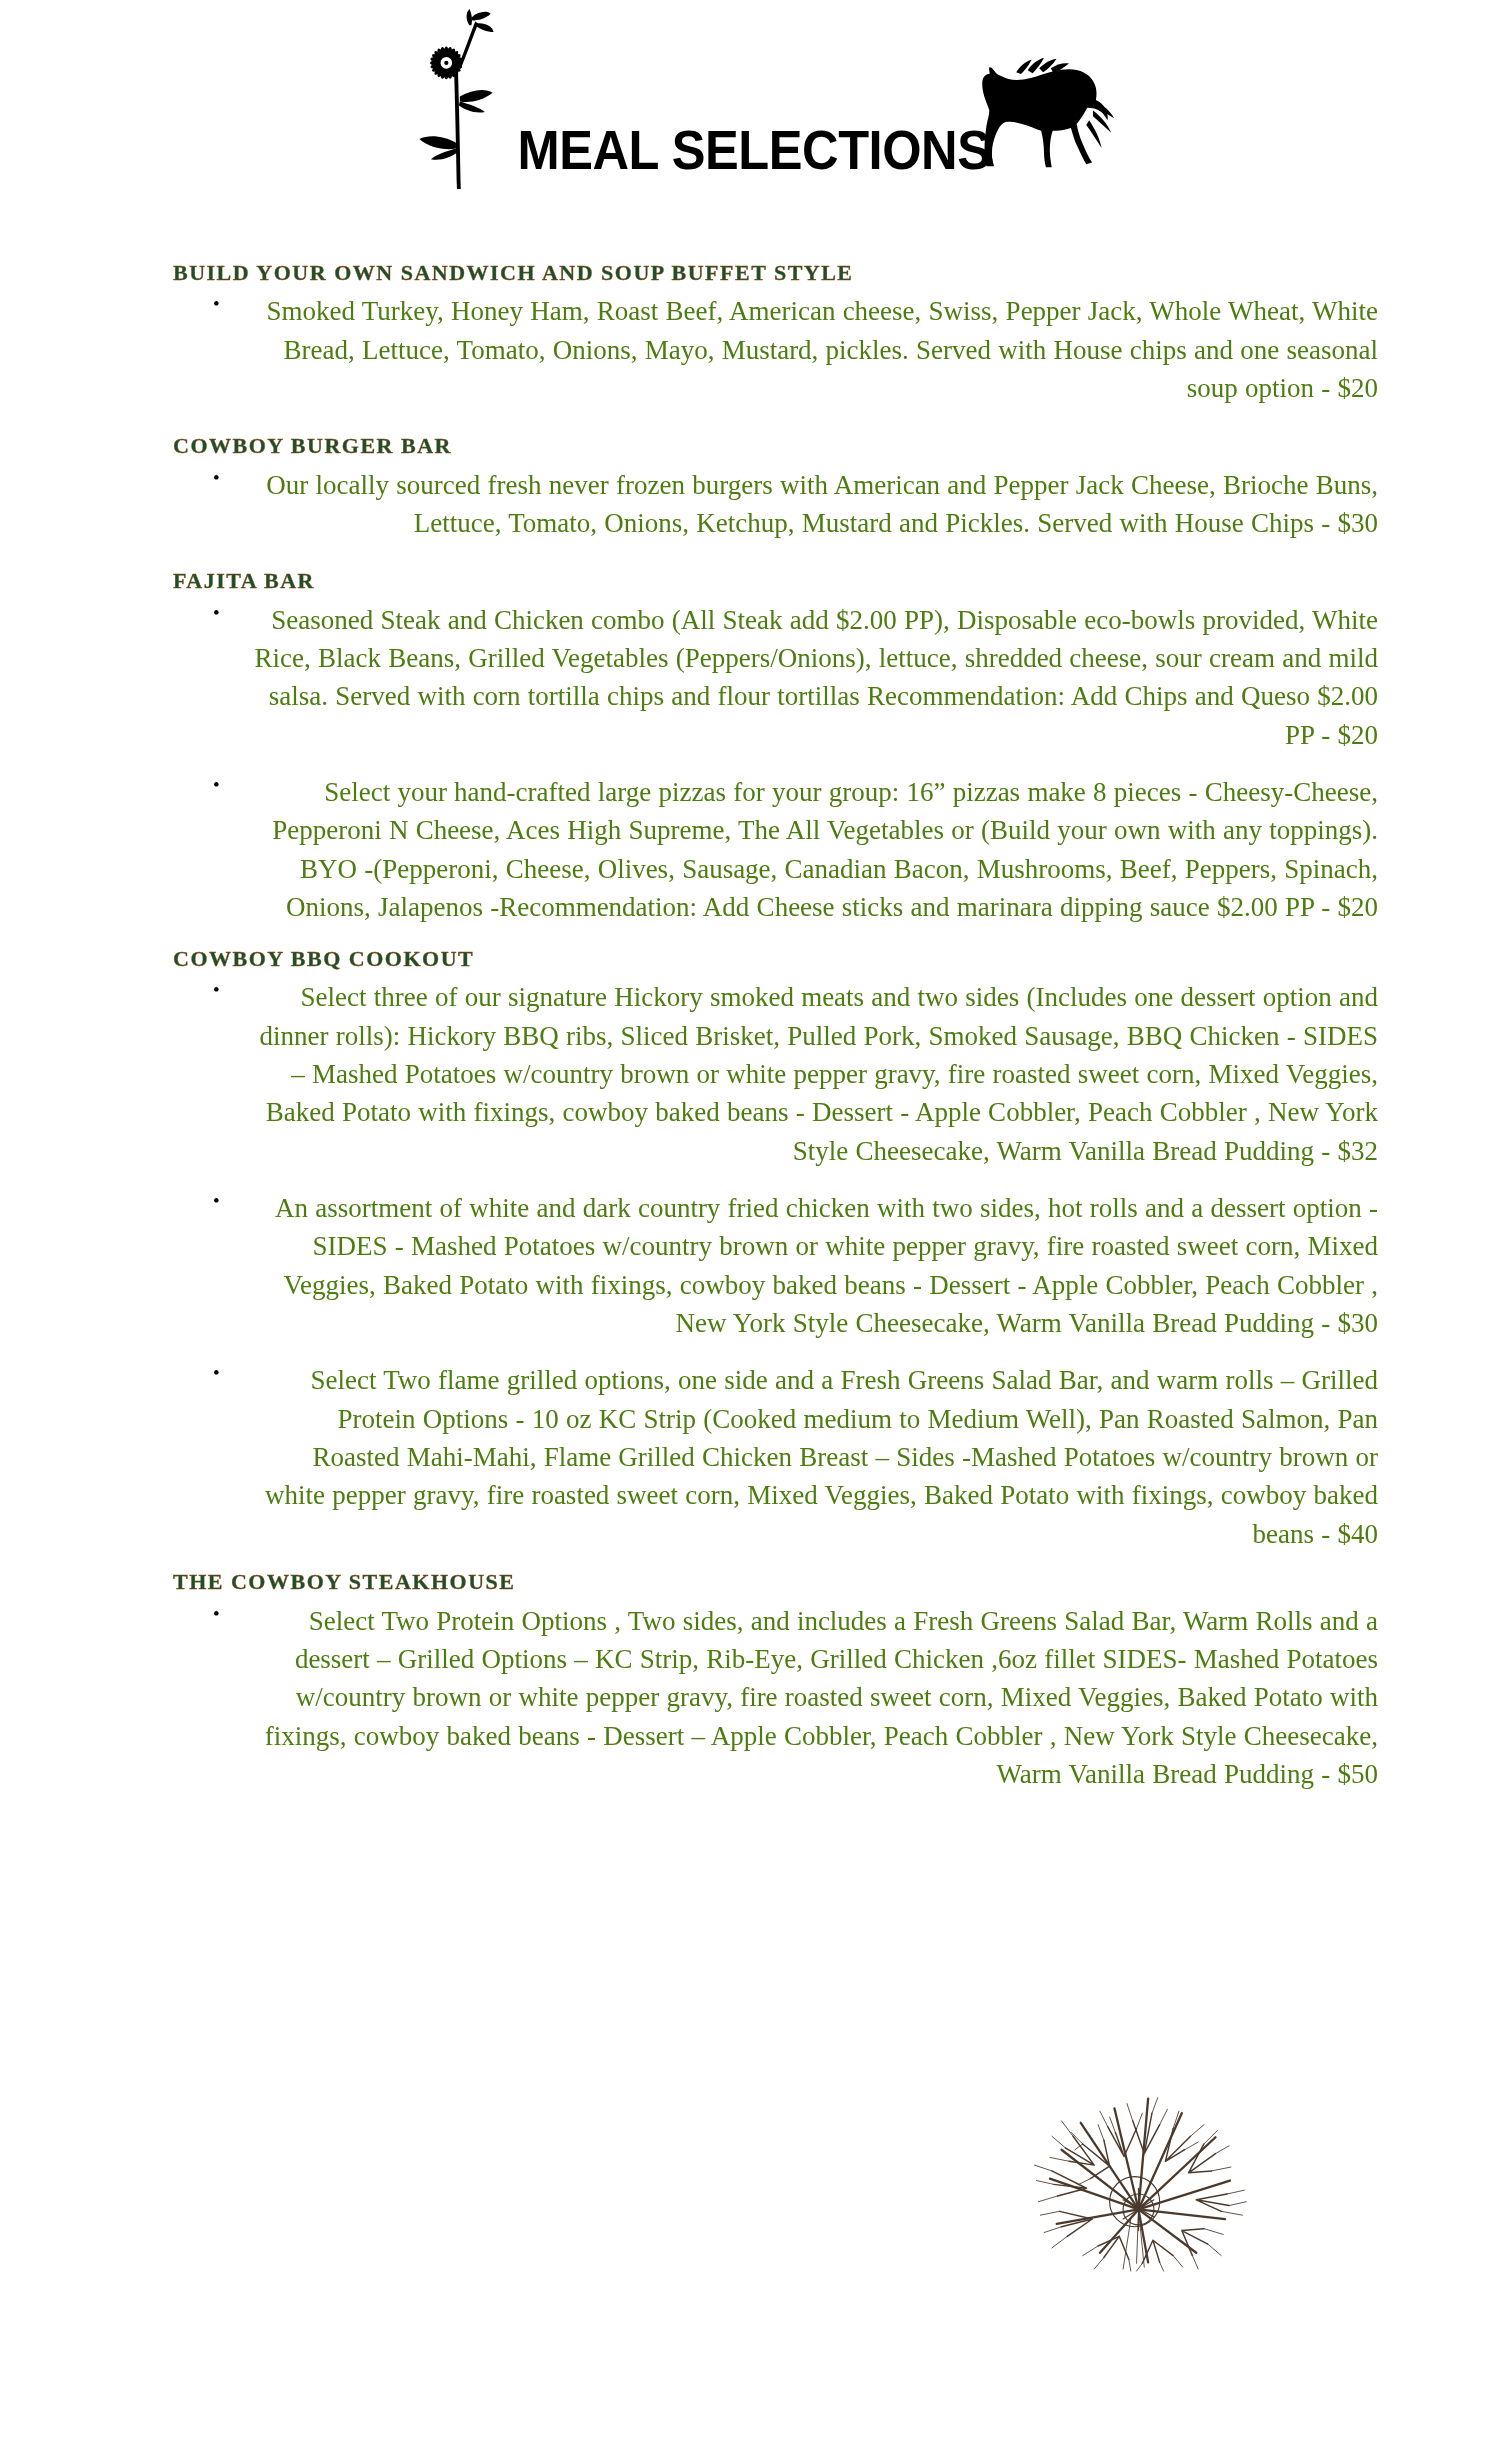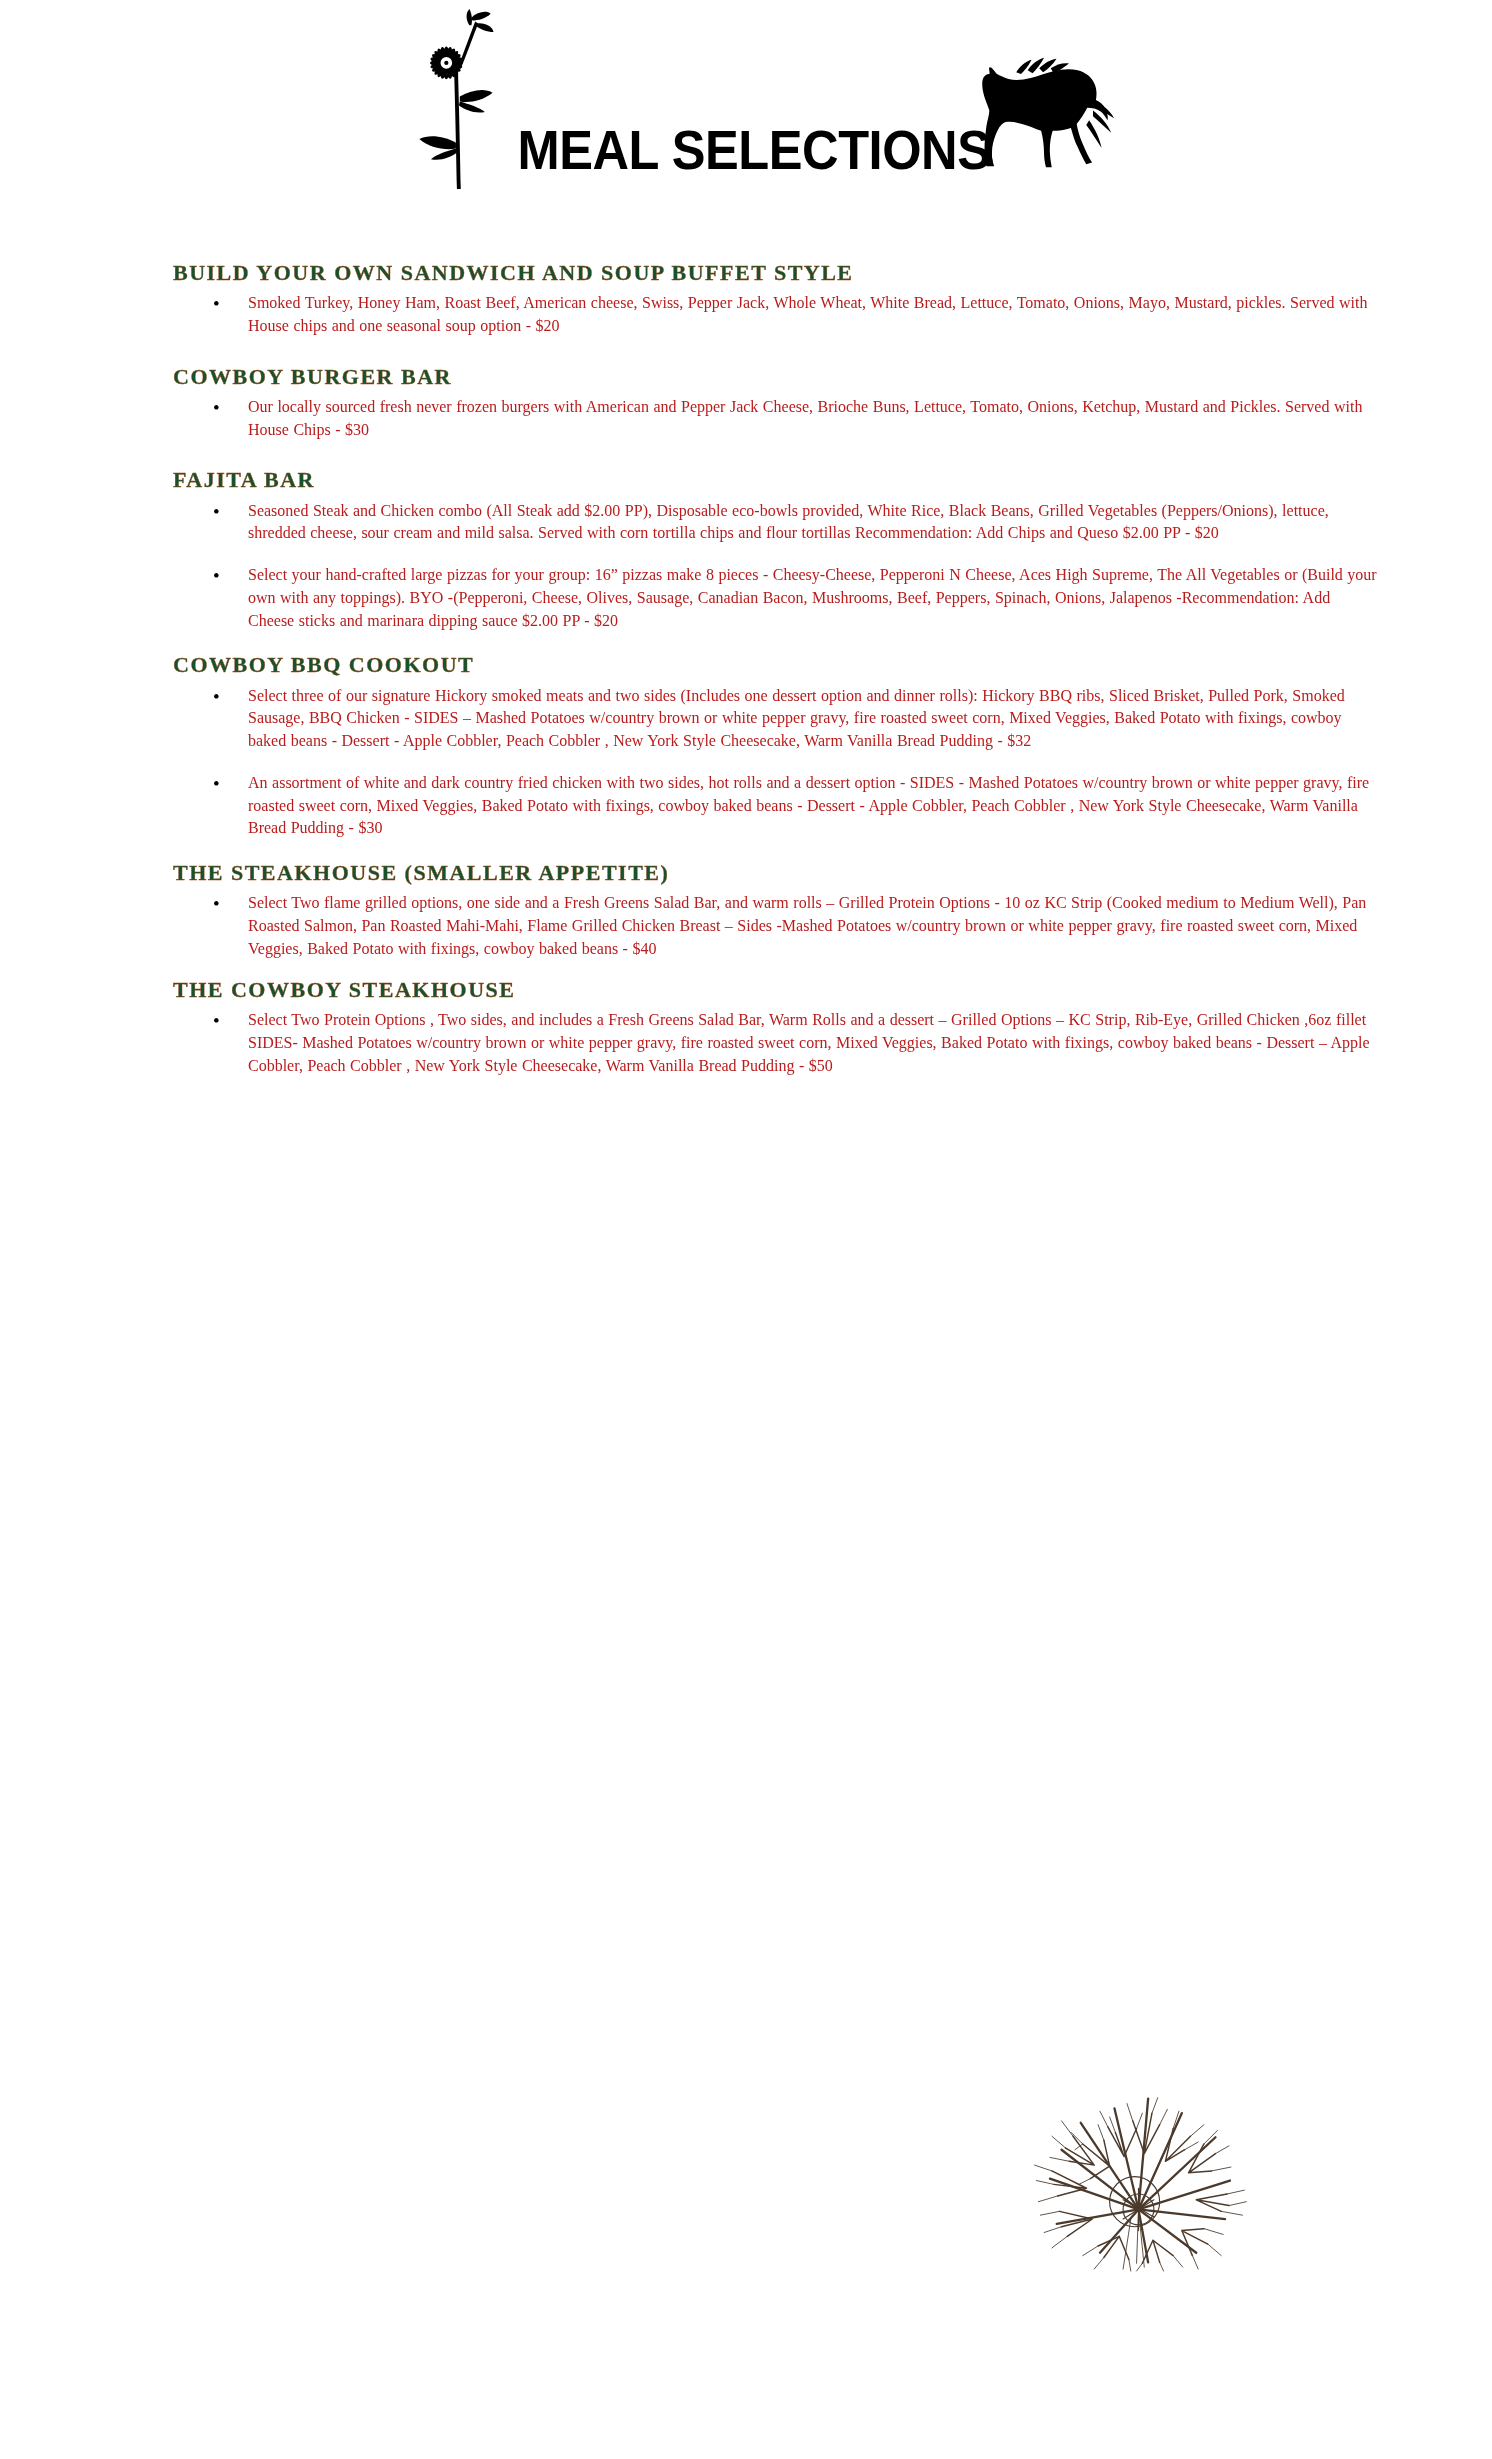--- a/index.html
+++ b/index.html
@@ -88,24 +88,24 @@
   }
   .bullet-list {
     list-style: none;
     margin: 0;
     padding: 0;
   }
   .bullet-item {
     position: relative;
     padding-left: 75px;
     font-family: "Liberation Serif", serif;
-    font-size: 16px;
+    font-size: 27px;
     line-height: 1.42;
-    color: #b91c1c;
-    text-align: left;
+    color: #4d7c0f;
+    text-align: right;
     word-spacing: 0.5px;
   }
   .bullet-item::before {
     content: "\2022";
     position: absolute;
     left: 40px;
     top: -1px;
     font-size: 19px;
     color: #000000;
     line-height: 1.42;
@@ -258,21 +258,20 @@
 
     <div class="section gap-md">
       <ul class="bullet-list">
         <li class="bullet-item">
           <span>An assortment of white and dark country fried chicken with two sides, hot rolls and a dessert option - SIDES - Mashed Potatoes w/country brown or white pepper gravy, fire roasted sweet corn, Mixed Veggies, Baked Potato with fixings, cowboy baked beans - Dessert -  Apple Cobbler, Peach Cobbler , New York Style Cheesecake, Warm Vanilla Bread Pudding - $30</span>
         </li>
       </ul>
     </div>
 
     <div class="section gap-sm">
-      <h2 class="section-heading">THE STEAKHOUSE (SMALLER APPETITE)</h2>
       <ul class="bullet-list">
         <li class="bullet-item">
           <span>Select Two flame grilled options, one side and a Fresh Greens Salad Bar, and warm rolls – Grilled Protein Options - 10 oz KC Strip (Cooked medium to Medium Well), Pan Roasted Salmon, Pan Roasted Mahi-Mahi, Flame Grilled Chicken Breast – Sides -Mashed Potatoes w/country brown or white pepper gravy, fire roasted sweet corn, Mixed Veggies, Baked Potato with fixings, cowboy baked beans - $40</span>
         </li>
       </ul>
     </div>
 
     <div class="section">
       <h2 class="section-heading">THE COWBOY STEAKHOUSE</h2>
       <ul class="bullet-list">

